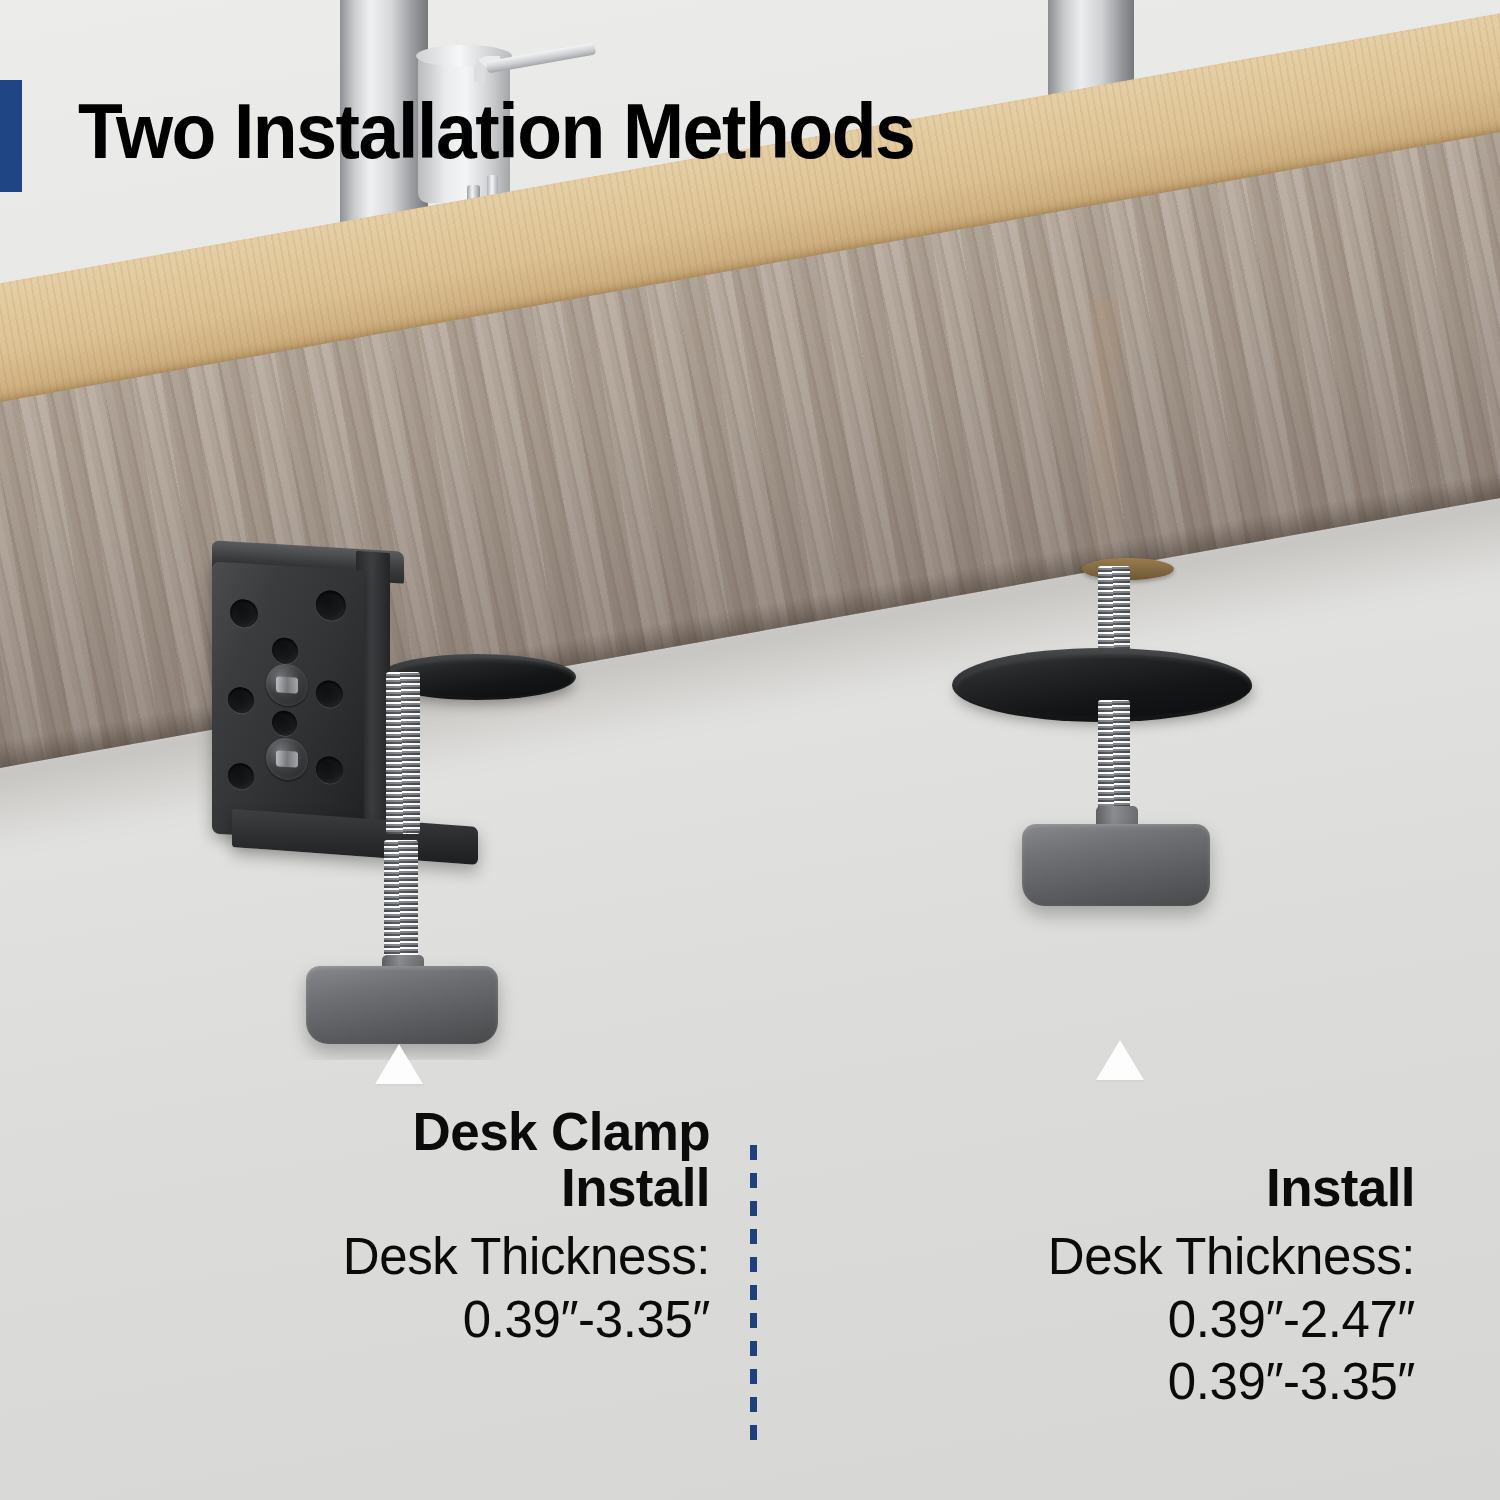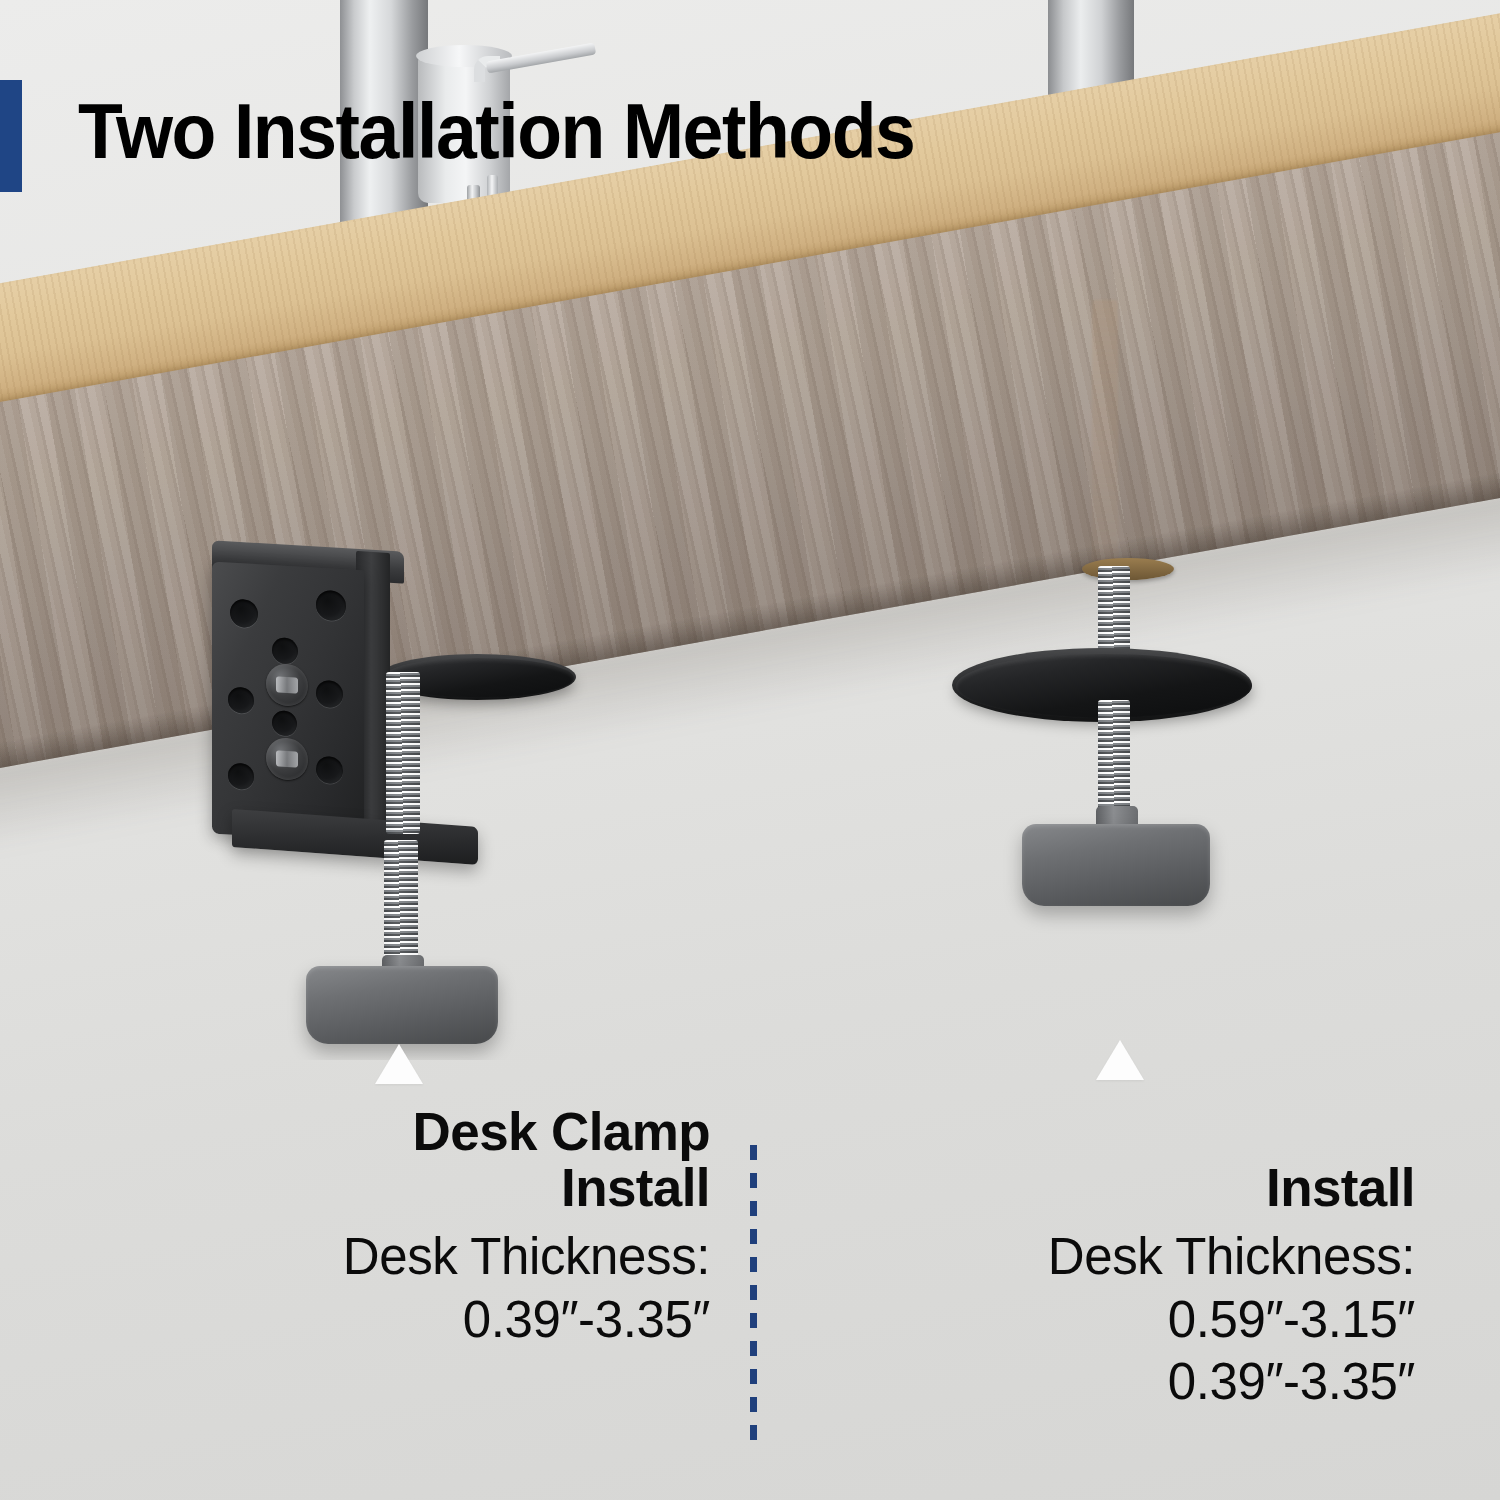--- a/index.html
+++ b/index.html
@@ -346,20 +346,20 @@
     </div>
   </div>
 
   <div class="col right">
     <h2>
       <br>
       <span>Install</span>
     </h2>
     <div class="spec">
       <div>Desk Thickness:</div>
-      <div>0.59″-3.15″</div>
+      <div>0.39″-2.47″</div>
     </div>
     <div class="spec">
       <div>0.39″-3.35″</div>
     </div>
   </div>
 
 </div>
 
 </body></html>

